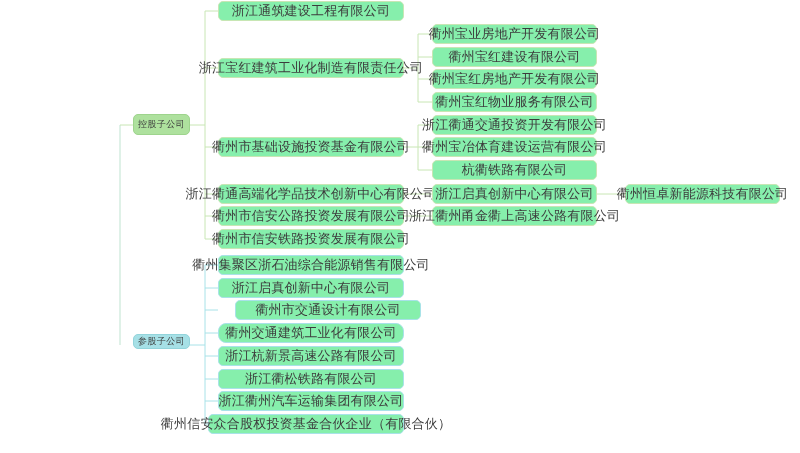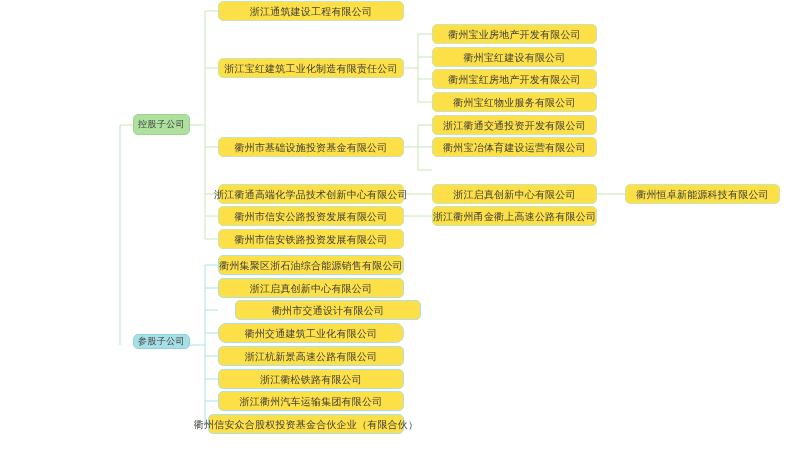--- a/index.html
+++ b/index.html
@@ -27,22 +27,22 @@
     pointer-events: none;
   }
   .node {
     position: absolute;
     box-sizing: border-box;
     display: flex;
     align-items: center;
     justify-content: center;
     text-align: center;
     border-radius: 5px;
-    background: #fde047;
-    font-size: 10px;
+    background: #86efac;
+    font-size: 13px;
     line-height: 1.1;
     color: #3c3c3c;
     letter-spacing: 0.2px;
     white-space: nowrap;
   }
   .node.green {
     border: 1px solid #c8e6b4;
   }
   .node.cyan {
     border: 1px solid #a8e2e8;
@@ -172,20 +172,23 @@
   </div>
 
   <div class="node green" style="left:432px; top:115px; width:165px; height:20px;">
     <span>浙江衢通交通投资开发有限公司</span>
   </div>
 
   <div class="node green" style="left:432px; top:137px; width:165px; height:20px;">
     <span>衢州宝冶体育建设运营有限公司</span>
   </div>
 
+  <div class="node green" style="left:432px; top:160px; width:165px; height:20px;">
+    <span>杭衢铁路有限公司</span>
+  </div>
 
   <div class="node green" style="left:432px; top:184px; width:165px; height:20px;">
     <span>浙江启真创新中心有限公司</span>
   </div>
 
   <div class="node green" style="left:432px; top:206px; width:165px; height:20px;">
     <span>浙江衢州甬金衢上高速公路有限公司</span>
   </div>
 
   <div class="node green" style="left:625px; top:184px; width:155px; height:20px;">

